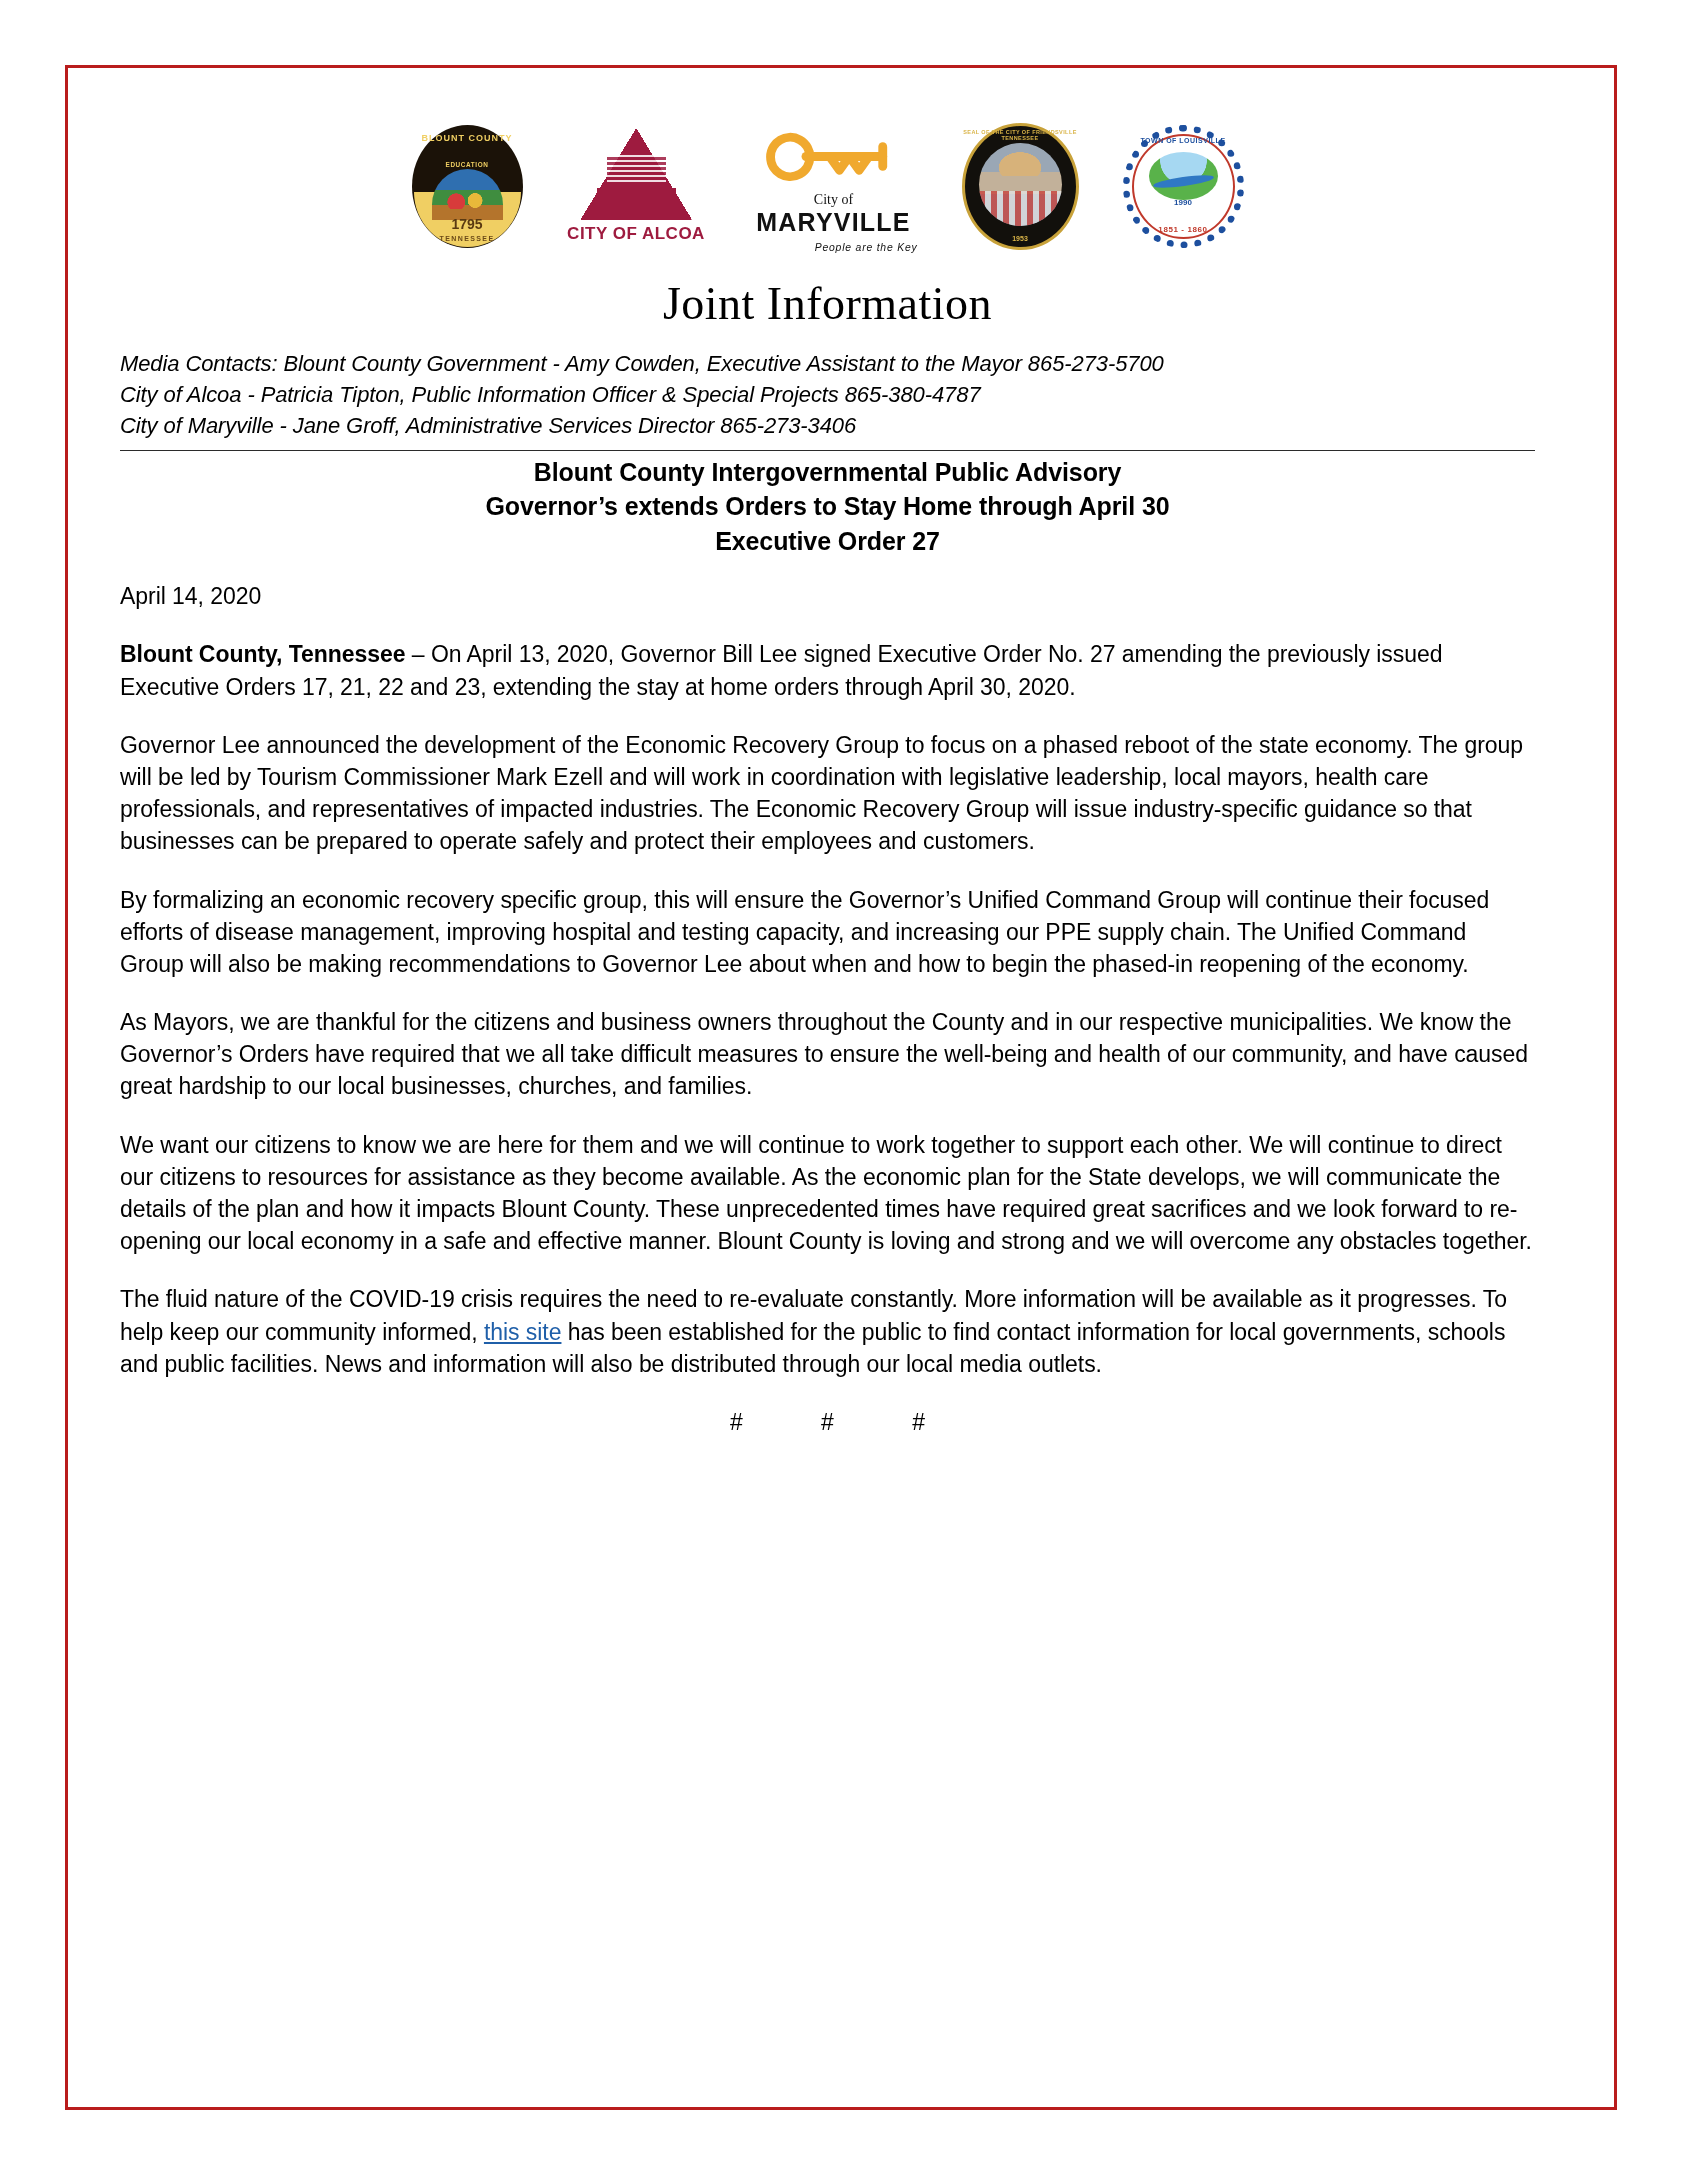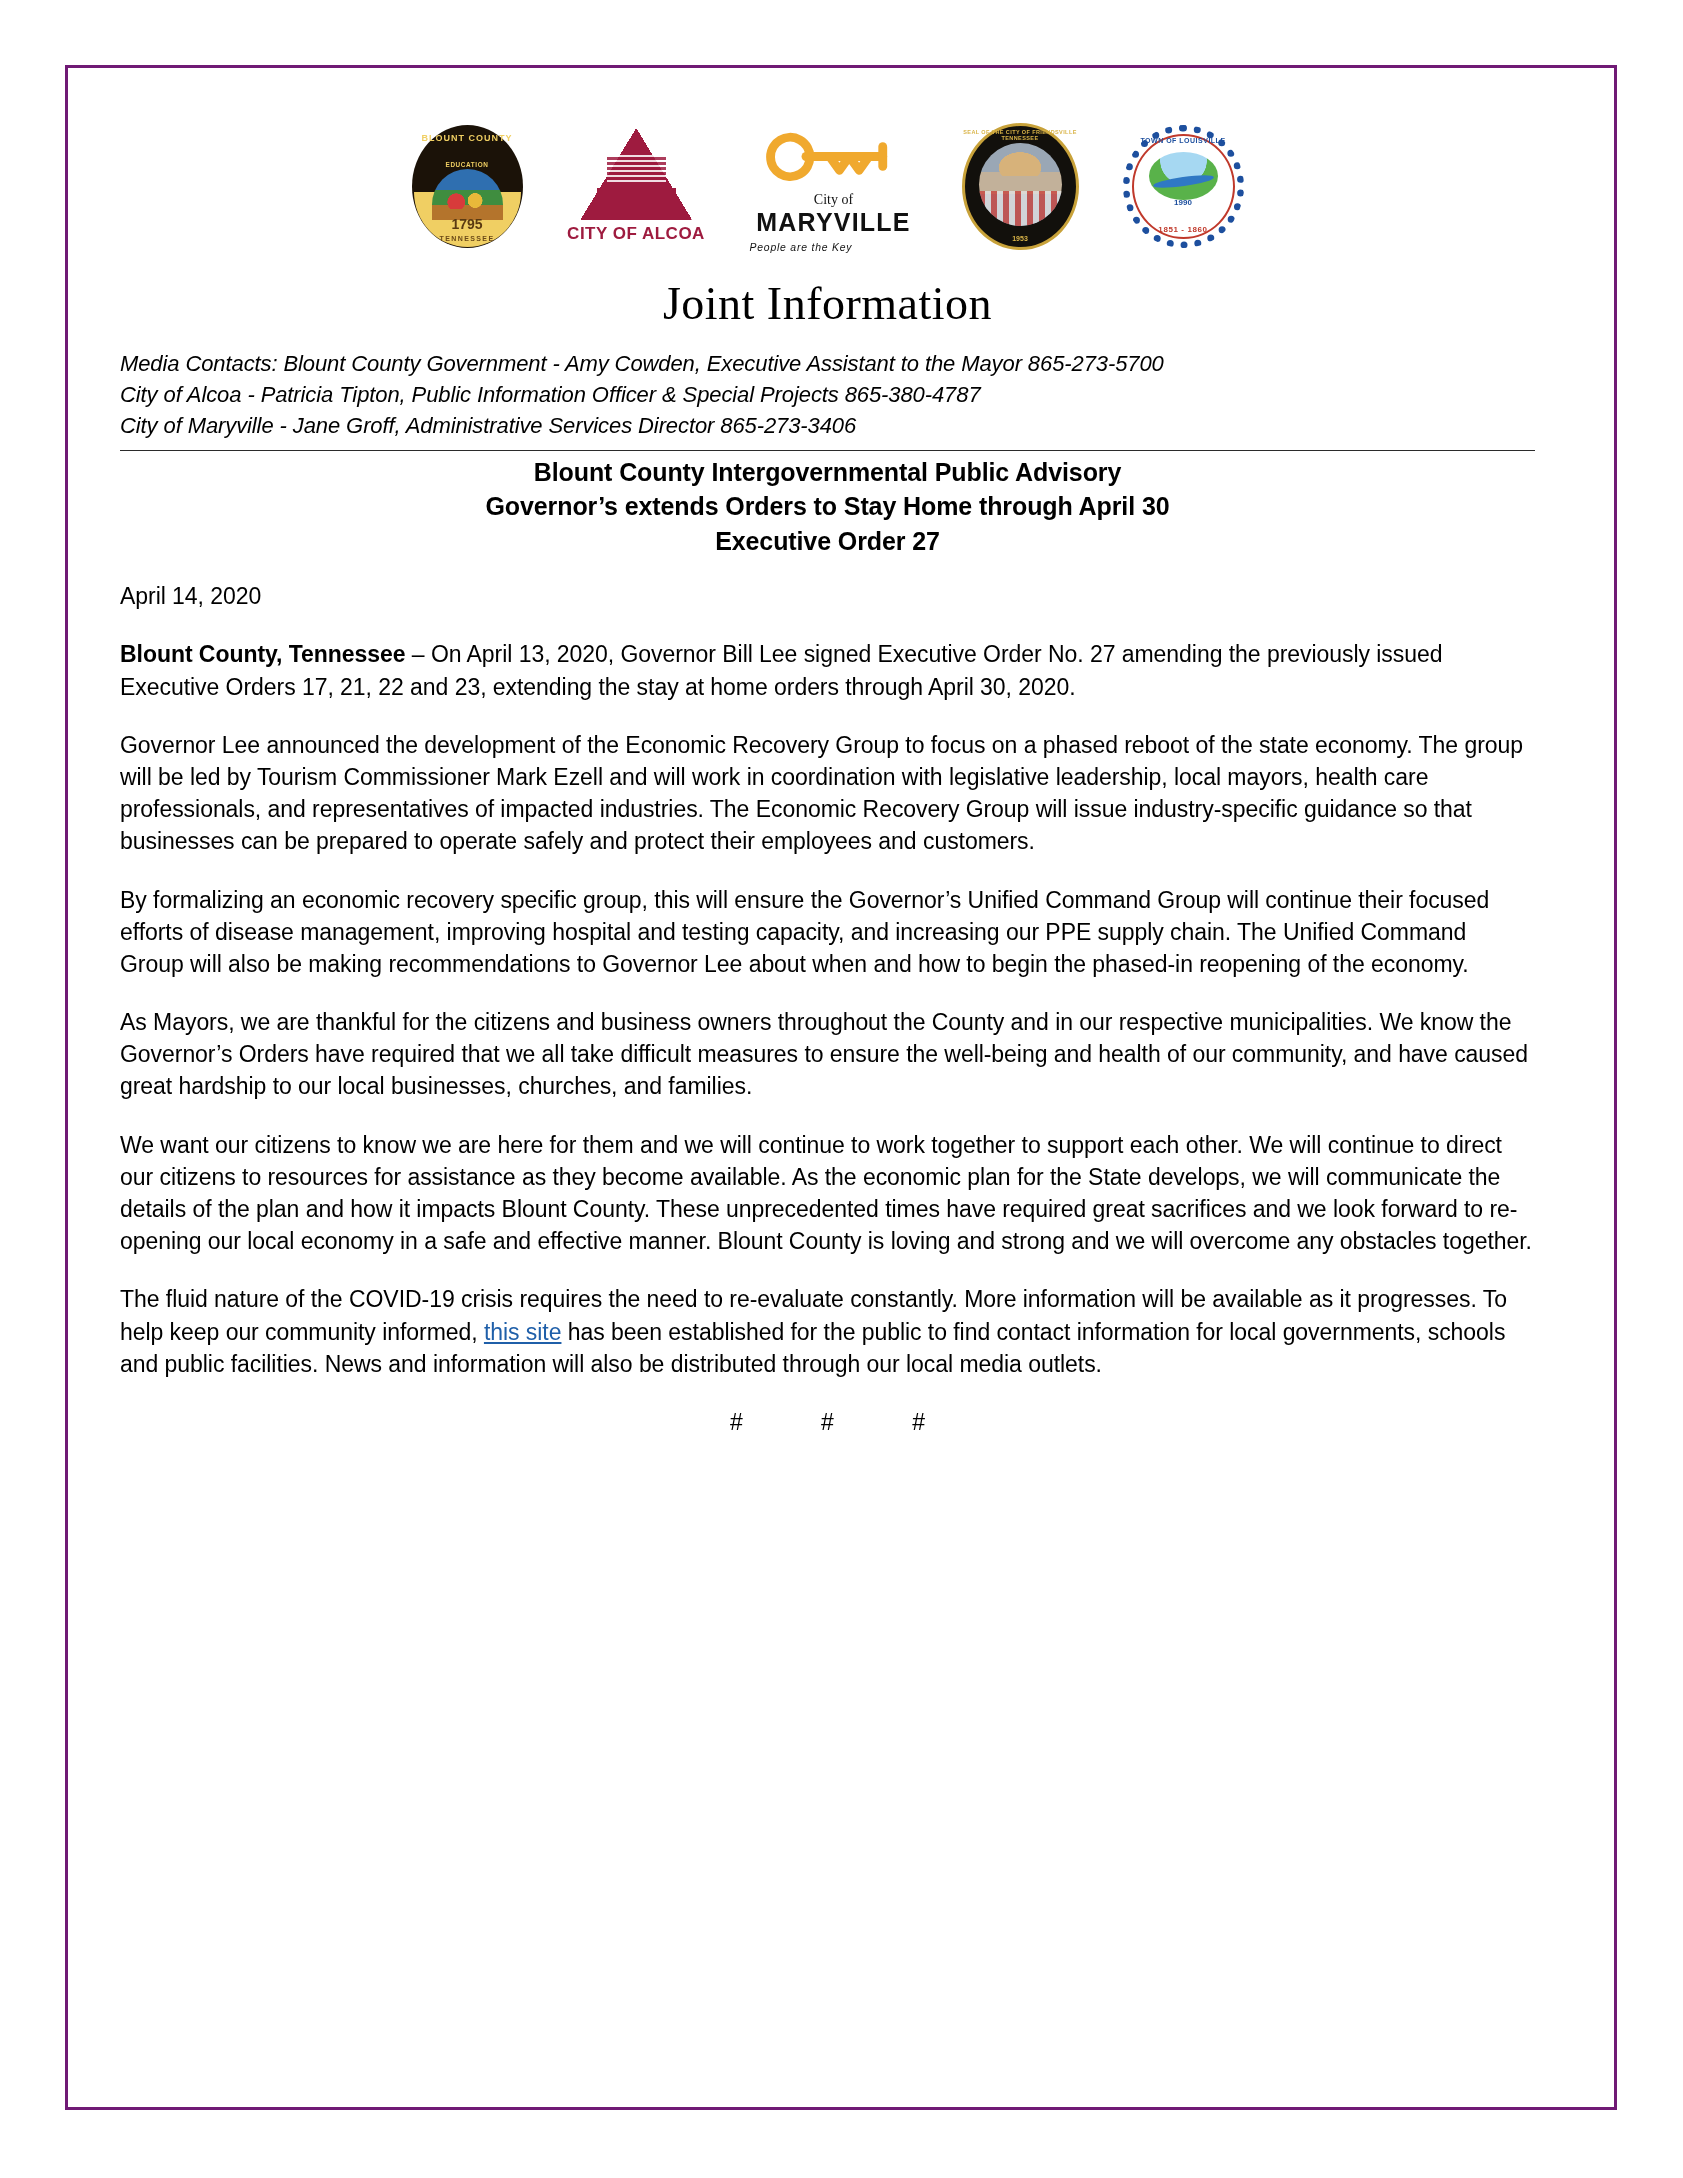--- a/index.html
+++ b/index.html
@@ -16,21 +16,21 @@
     overflow: hidden;
   }
 
   
   #page-frame {
     position: absolute;
     left: 65px;
     top: 65px;
     width: 1552px;   
     height: 2045px;  
-    border: 3px solid #701a75;
+    border: 3px solid #b91c1c;
     box-sizing: border-box;
     background: #ffffff;
   }
 
   #page-inner {
     position: absolute;
     left: 0; top: 0; right: 0; bottom: 0;
     padding: 26px 61px 0 34px;
     box-sizing: border-box;
   }
@@ -132,21 +132,21 @@
     text-align: center; font-size: 14px; color: #111;
     font-family: "Liberation Serif", serif;
   }
   .mv-label-big {
     position: absolute; left: 0; right: 0; top: 85px;
     text-align: center; font-size: 25px; font-weight: 900;
     letter-spacing: 1.2px; color: #111;
   }
   .mv-tag {
     position: absolute; left: 0; right: 0; bottom: -3px;
-    text-align: left; font-size: 10.4px; color: #111;
+    text-align: right; font-size: 10.4px; color: #111;
     font-style: italic; letter-spacing: 0.8px;
   }
 
   
   .friendsville { width: 117px; height: 127px; }
   .friendsville .ring {
     position: absolute; inset: 0;
     border-radius: 50%;
     background: #12100c;
     border: 3px solid #c8a23a;

